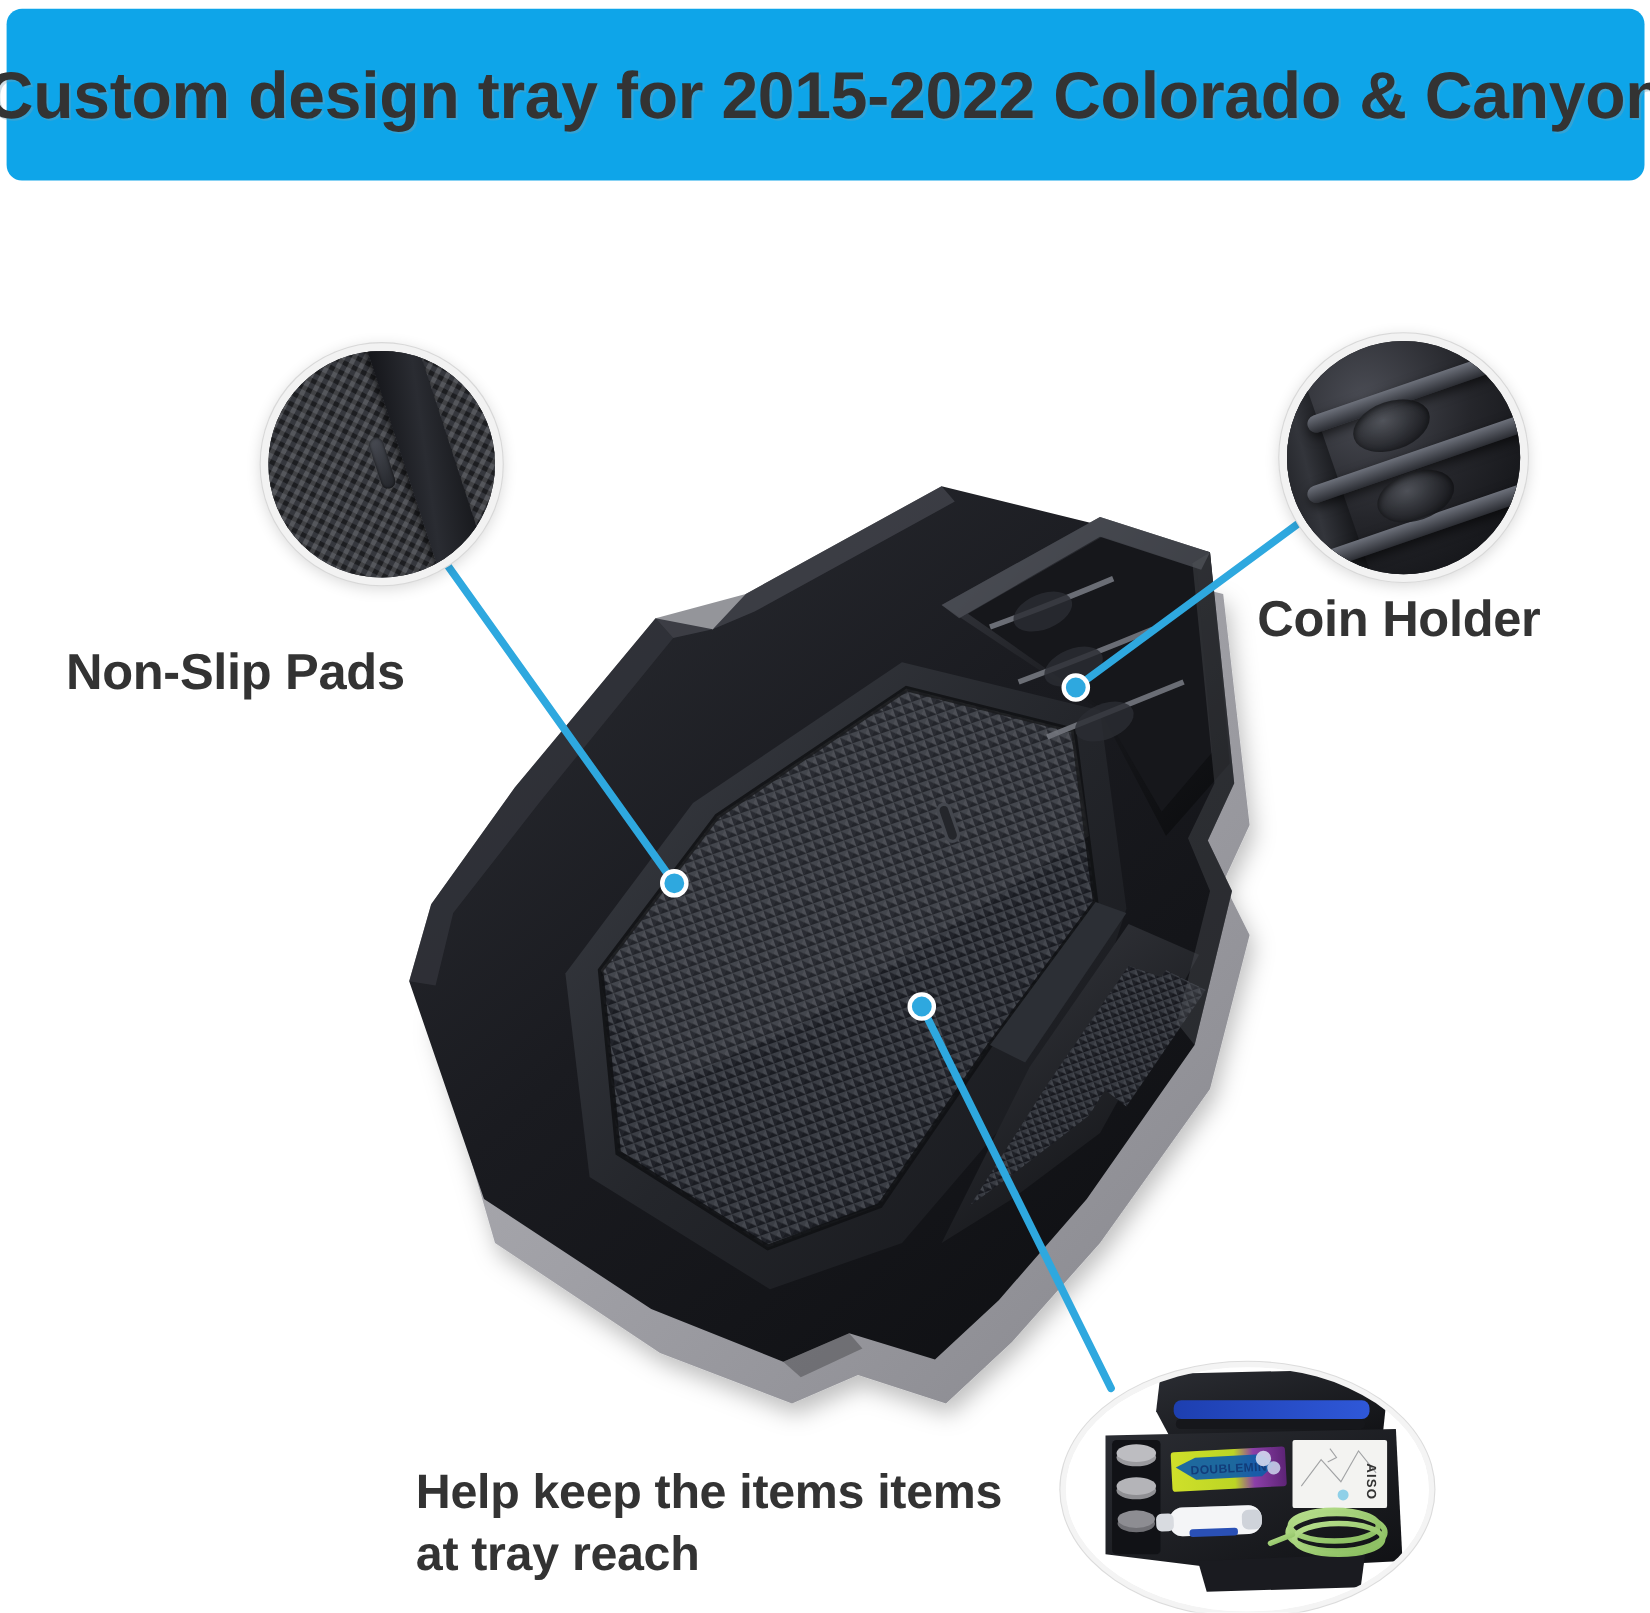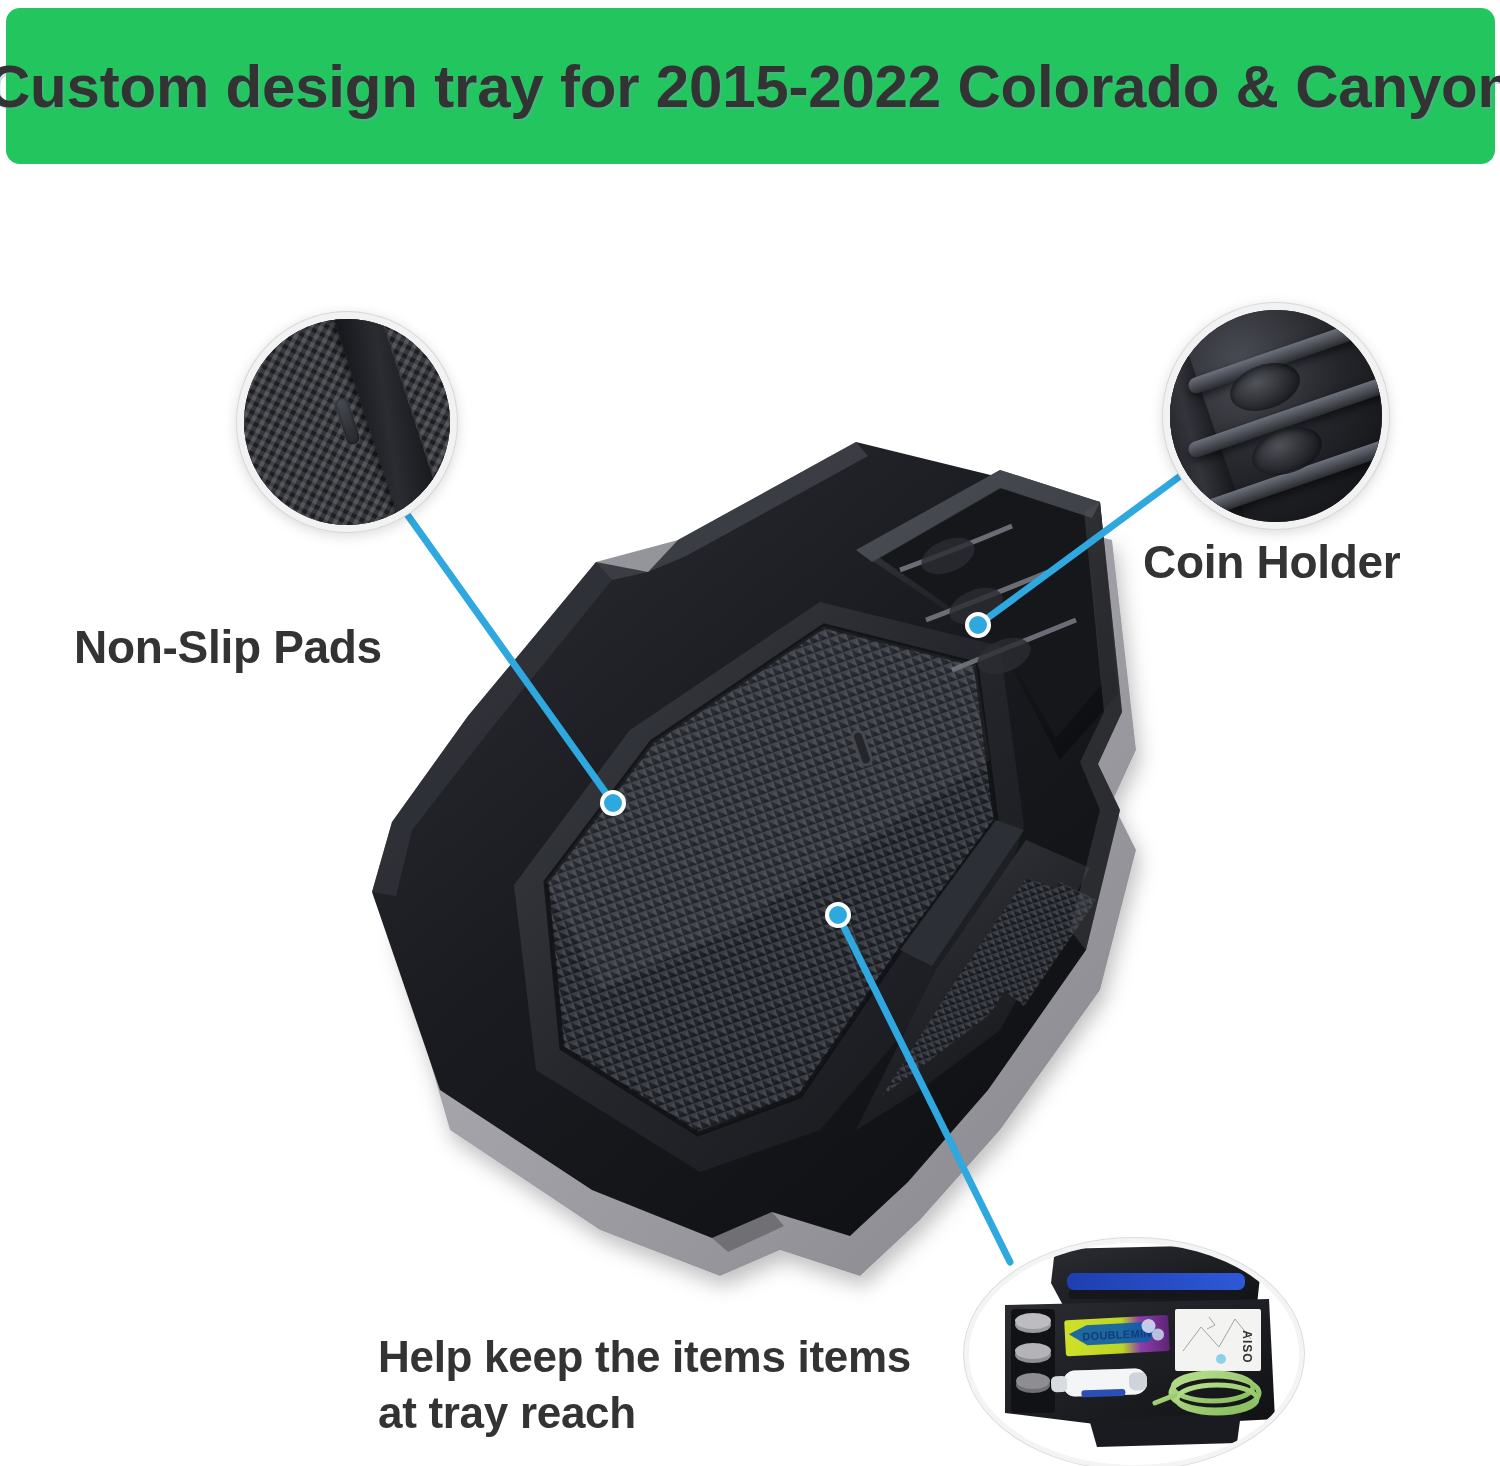--- a/index.html
+++ b/index.html
@@ -8,35 +8,35 @@
     width:1500px;height:1466px;
     background:#ffffff;
     font-family:"Liberation Sans","DejaVu Sans",sans-serif;
     position:relative;overflow:hidden;
   }
   .stage{position:absolute;inset:0;}
 
   
   .banner{
     position:absolute;left:6px;top:8px;width:1489px;height:156px;
-    background:#22c55e;border-radius:14px;
+    background:#0ea5e9;border-radius:14px;
     display:flex;align-items:center;justify-content:center;
   }
   .banner-title{
     font-size:60px;font-weight:bold;color:#333333;
     letter-spacing:-0.2px;white-space:nowrap;
     text-shadow:2px 2px 0 rgba(120,160,180,.35);
   }
 
   
   .label{
     position:absolute;font-weight:bold;color:#333333;
     letter-spacing:-0.3px;white-space:nowrap;
   }
-  #lbl-nonslip{left:74px;top:583px;font-size:46px;margin-top:37px;}
+  #lbl-nonslip{left:60px;top:583px;font-size:46px;}
   #lbl-coin{left:1143px;top:535px;font-size:46px;}
   #lbl-items{left:378px;top:1329px;font-size:44px;line-height:1.28;white-space:normal;width:580px;}
 
   
   .leaders{position:absolute;left:0;top:0;width:1500px;height:1466px;pointer-events:none;}
 
   
   .bubble{
     position:absolute;border-radius:50%;
     border:7px solid #f2f2f2;

